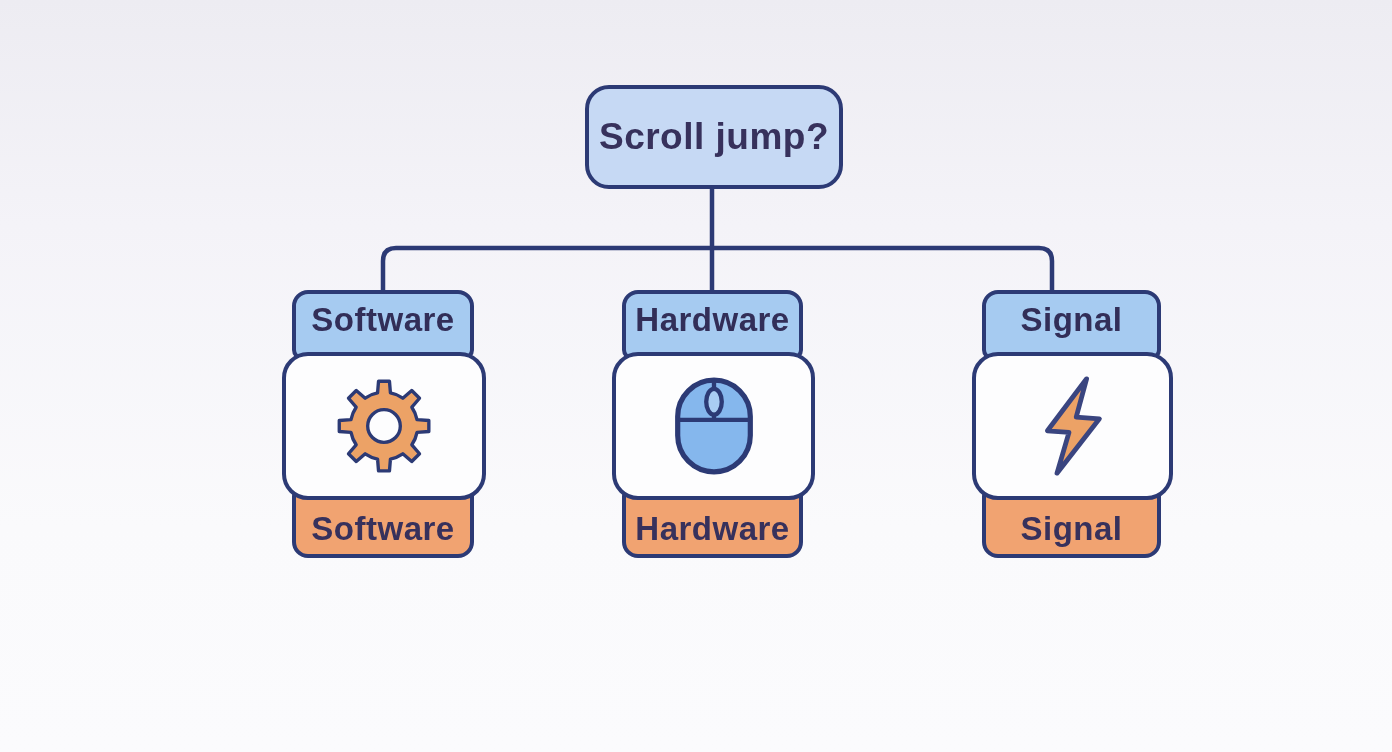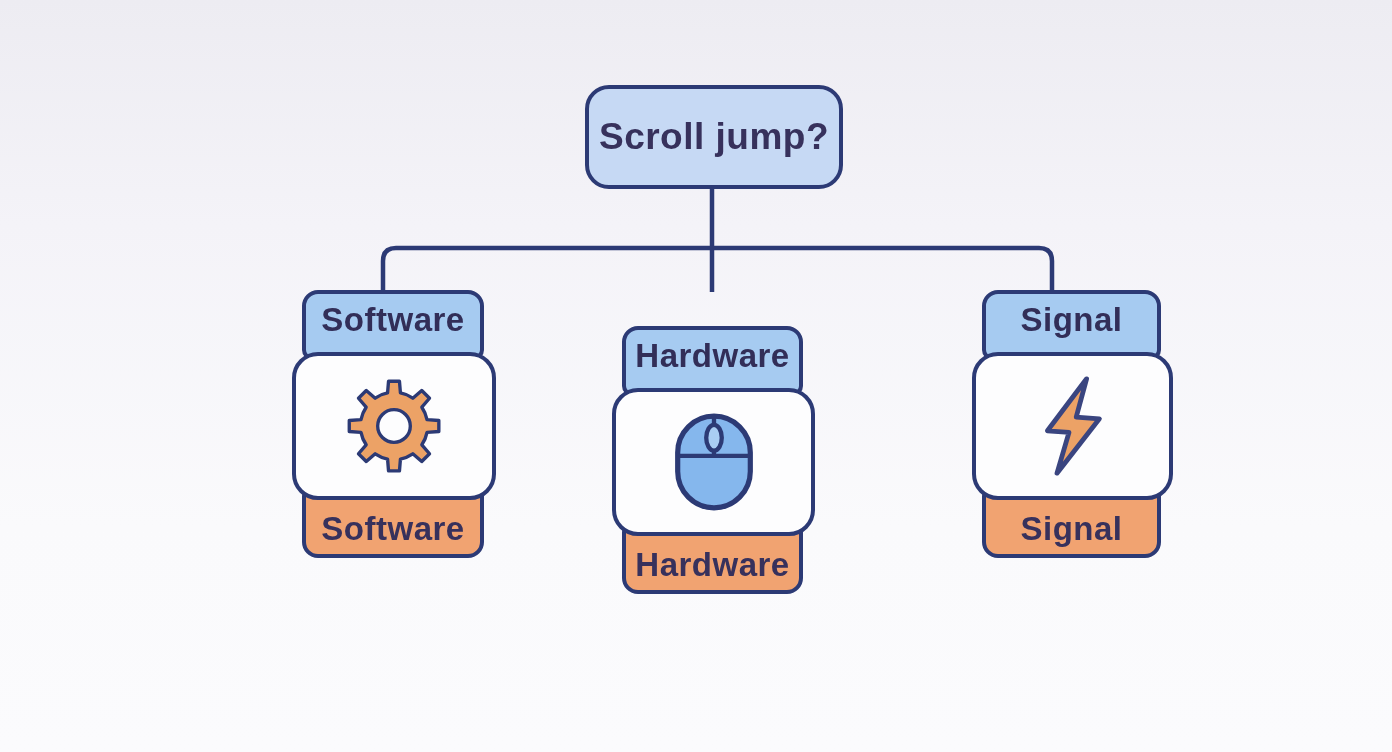--- a/index.html
+++ b/index.html
@@ -33,22 +33,22 @@
     font-weight: 700;
     letter-spacing: 0.5px;
     color: #37315c;
     z-index: 3;
   }
   .branch-column {
     position: absolute;
     top: 290px;
     height: 268px;
   }
-  .col-software { left: 292px; width: 204px; text-decoration: underline; }
-  .col-hardware { left: 612px; width: 203px; margin-top: 36px; }
+  .col-software { left: 282px; width: 204px; text-decoration: underline; }
+  .col-hardware { left: 612px; width: 203px; }
   .col-signal   { left: 972px; width: 201px; }
 
   .branch-header {
     position: absolute;
     left: 10px; right: 12px;
     top: 0; height: 70px;
     background: #a6cbf1;
     border: 4px solid #2c3a75;
     border-radius: 16px 16px 10px 10px;
     z-index: 1;

